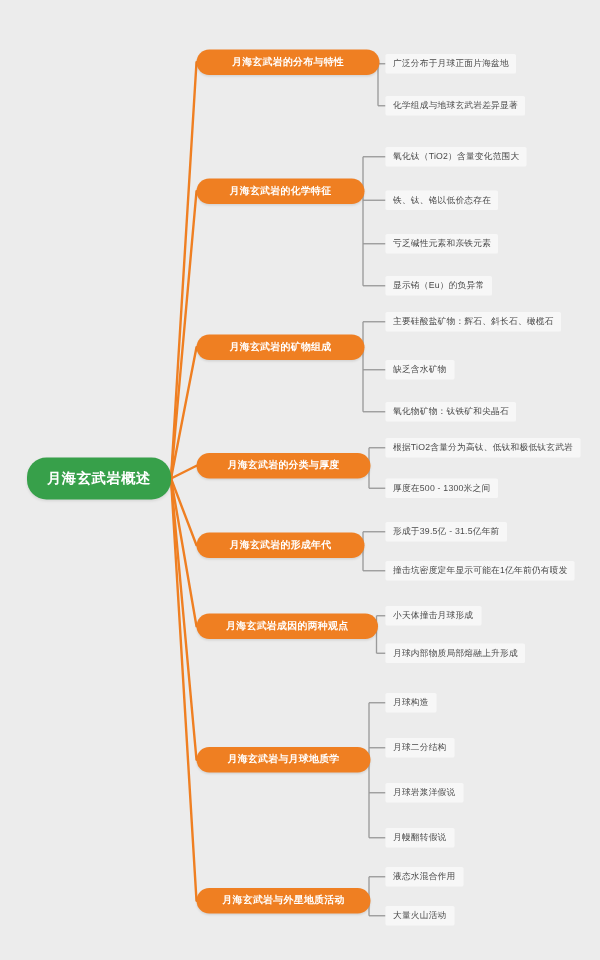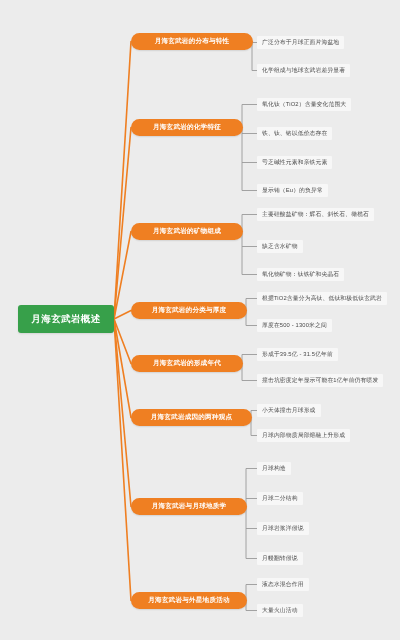--- a/index.html
+++ b/index.html
@@ -26,21 +26,21 @@
     left: 0;
     top: 0;
     width: 400px;
     height: 640px;
     pointer-events: none;
   }
   .root-node {
     position: absolute;
     background: #37a04a;
     color: #ffffff;
-    border-radius: 3px;
+    border-radius: 13px;
     font-size: 9.5px;
     font-weight: bold;
     letter-spacing: 0.4px;
     display: flex;
     align-items: center;
     justify-content: center;
     white-space: nowrap;
     box-shadow: 0 1px 2px rgba(0,0,0,0.10);
     z-index: 5;
   }

